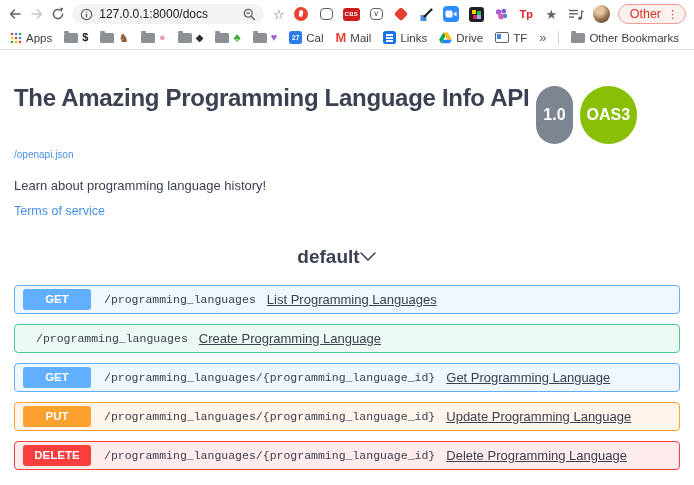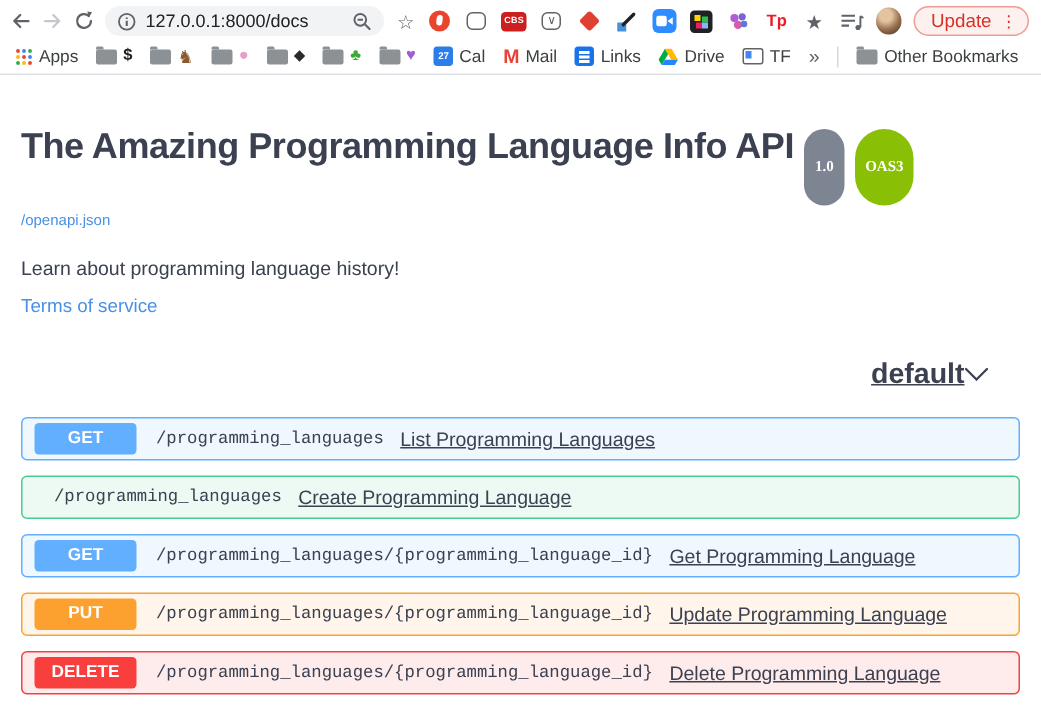--- a/index.html
+++ b/index.html
@@ -62,32 +62,32 @@
                       background:#fff; box-shadow:0 3px 0 #fff, 0 6px 0 #fff; }
   .tf-ic { width:14px; height:11px; border:1.5px solid #5f6368; border-radius:2px; position:relative; }
   .tf-ic::before { content:""; position:absolute; left:1px; top:1px; width:4px; height:5px; background:#4285f4; }
   .overflow { color:#5f6368; font-size:13px; cursor:pointer; }
   .vdiv { width:1px; height:14px; background:#d5d8db; }
 
   
   .content { padding:0 14px; color:#3b4151; }
   .info-head { display:flex; align-items:flex-start; gap:7px; margin-top:33px; }
   .api-title { font-size:24px; font-weight:bold; margin:0; color:#3b4151; letter-spacing:-0.3px; line-height:29px; }
-  .badge { font-size:10px; font-weight:bold; color:#fff; padding:20px 7px; border-radius:50px; margin-top:3px;font-family:Liberation Serif, serif; }
+  .badge { font-size:16px; font-weight:bold; color:#fff; padding:20px 7px; border-radius:50px; margin-top:3px; }
   .badge-ver { background:#7d8492; }
   .badge-oas { background:#89bf04; }
   .spec-link { display:inline-block; font-size:10px; color:#4990e2; margin-top:4px; text-decoration:none; cursor:pointer; }
   .desc { font-size:13px; margin:16px 0 0; color:#3b4151; }
   .ilink { display:block; font-size:12.5px; color:#4990e2; text-decoration:none; cursor:pointer; line-height:13.5px; }
   .tos { margin-top:12px; }
   .contact { margin-top:9px; }
   .license { margin-top:9px; }
 
-  .section-head { display:flex; align-items:center; justify-content:flex-end;
-                  margin-top:21px; padding:6px 21px 7px 0; cursor:pointer;text-decoration:underline; }
+  .section-head { display:flex; align-items:center; justify-content:center;
+                  margin-top:21px; padding:6px 21px 7px 0; cursor:pointer; }
   .section-title { font-size:19px; font-weight:bold; margin:0; color:#3b4151; }
 
   .oprow { display:flex; align-items:center; height:29px; border-radius:4px;
            margin-top:10px; padding:0 8px; border:1px solid; cursor:pointer; }
   .oprow.get    { background:#eff7ff; border-color:#61affe; }
   .oprow.post   { background:#edfaf4; border-color:#49cc90; }
   .oprow.put    { background:#fff5ea; border-color:#fca130; }
   .oprow.delete { background:#feecec; border-color:#f93e3e; }
   .method { width:68px; height:21px; line-height:21px; text-align:center; border-radius:3px;
             color:#fff; font-weight:bold; font-size:11.5px; flex:0 0 auto; }
@@ -187,21 +187,21 @@
             <line x1="1" y1="5.8" x2="10" y2="5.8" stroke="#5f6368" stroke-width="1.4"></line>
             <line x1="1" y1="9.1" x2="6" y2="9.1" stroke="#5f6368" stroke-width="1.4"></line>
             <circle cx="12" cy="10.3" r="1.7" fill="#5f6368"></circle>
             <line x1="13.6" y1="10.3" x2="13.6" y2="2.8" stroke="#5f6368" stroke-width="1.3"></line>
             <path d="M13.6 2.8 L15.6 4" stroke="#5f6368" stroke-width="1.3"></path>
           </svg>
       </span>
     </div>
     <span class="avatar"></span>
     <div class="update-pill">
-      <span>Update</span>
+      <span>Other</span>
       <span class="kebab">⋮</span>
     </div>
   </div>
 
   <div class="bookmarks">
     <div class="bm">
       <svg width="12" height="12" viewBox="0 0 12 12">
           <circle cx="2" cy="2" r="1.3" fill="#ea4335"></circle>
           <circle cx="6" cy="2" r="1.3" fill="#4285f4"></circle>
           <circle cx="10" cy="2" r="1.3" fill="#34a853"></circle>

